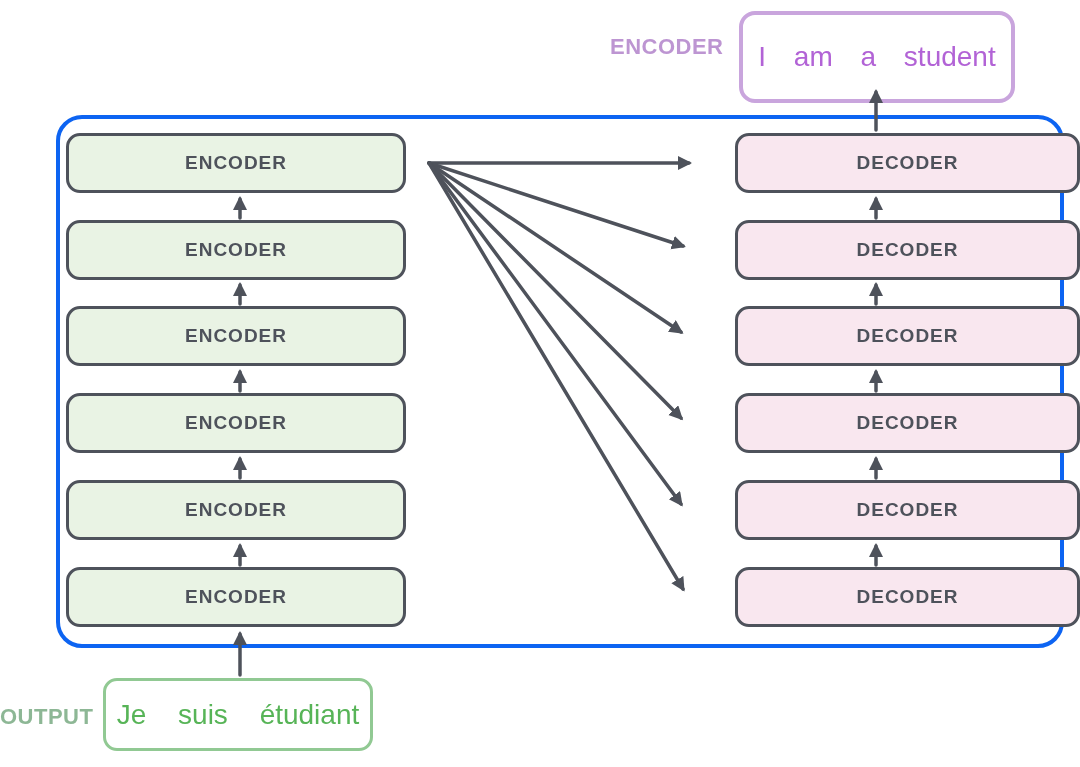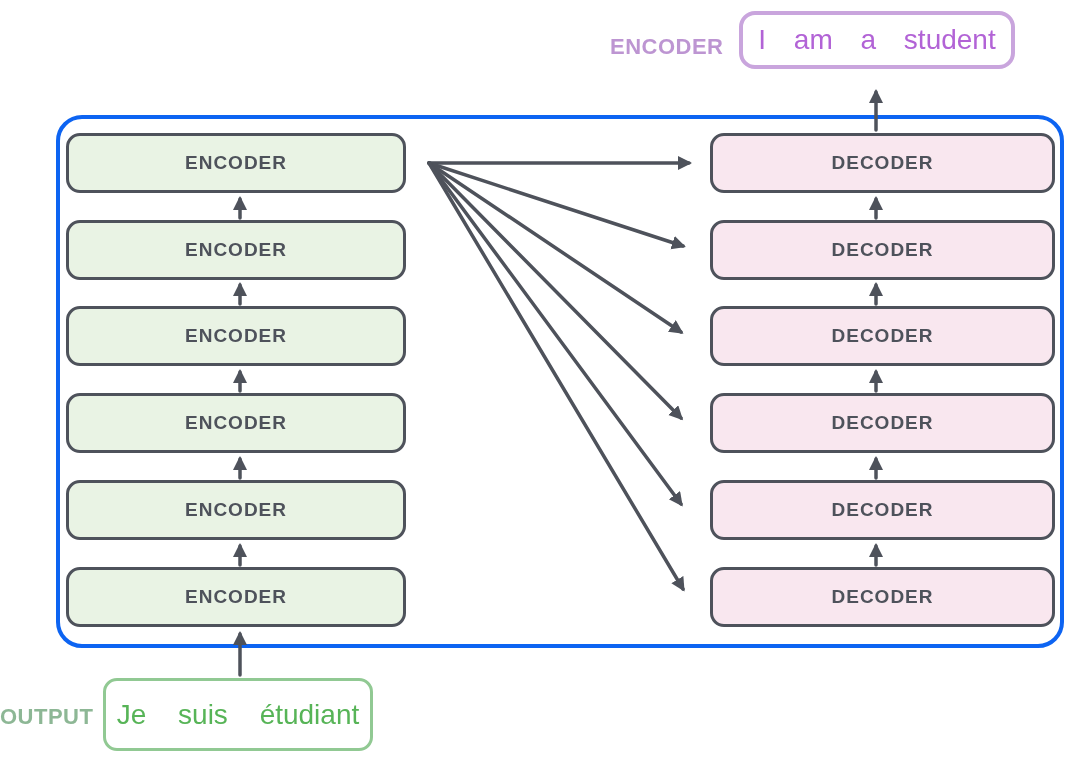--- a/index.html
+++ b/index.html
@@ -37,21 +37,21 @@
     display: flex;
     align-items: center;
     justify-content: center;
   }
   .encoder {
     left: 66px;
     width: 340px;
     background: var(--encoder-fill, #e9f3e4);
   }
   .decoder {
-    left: 710px;
+    left: 735px;
     width: 345px;
     background: var(--decoder-fill, #f9e7ef);
   }
   .block-label {
     font-size: 19px;
     font-weight: bold;
     letter-spacing: 1px;
     color: var(--box-label, #4e525b);
   }
   
@@ -71,21 +71,21 @@
     height: 73px;
     border: 3px solid var(--input-border, #91c993);
     border-radius: 14px;
     color: var(--input-text, #57b457);
     word-spacing: 24px;
   }
   .output-box {
     left: 739px;
     top: 11px;
     width: 276px;
-    height: 58px;
+    height: 92px;
     border: 4px solid var(--output-border, #c9a5dd);
     border-radius: 16px;
     color: var(--output-text, #b263d6);
     word-spacing: 20px;
   }
   
   .side-label {
     position: absolute;
     font-size: 22px;
     font-weight: bold;

